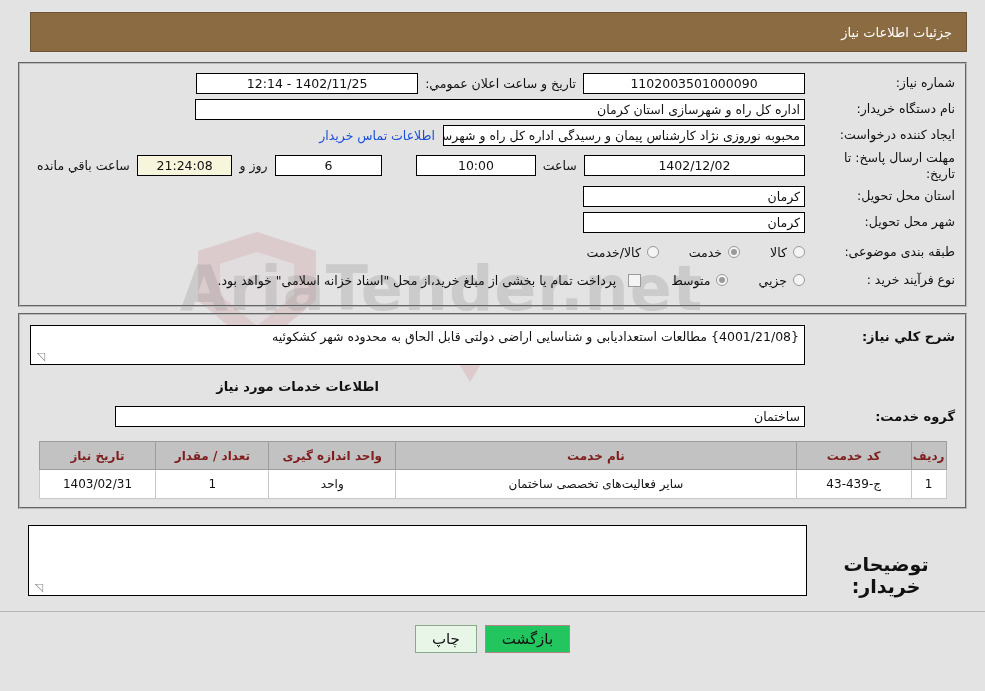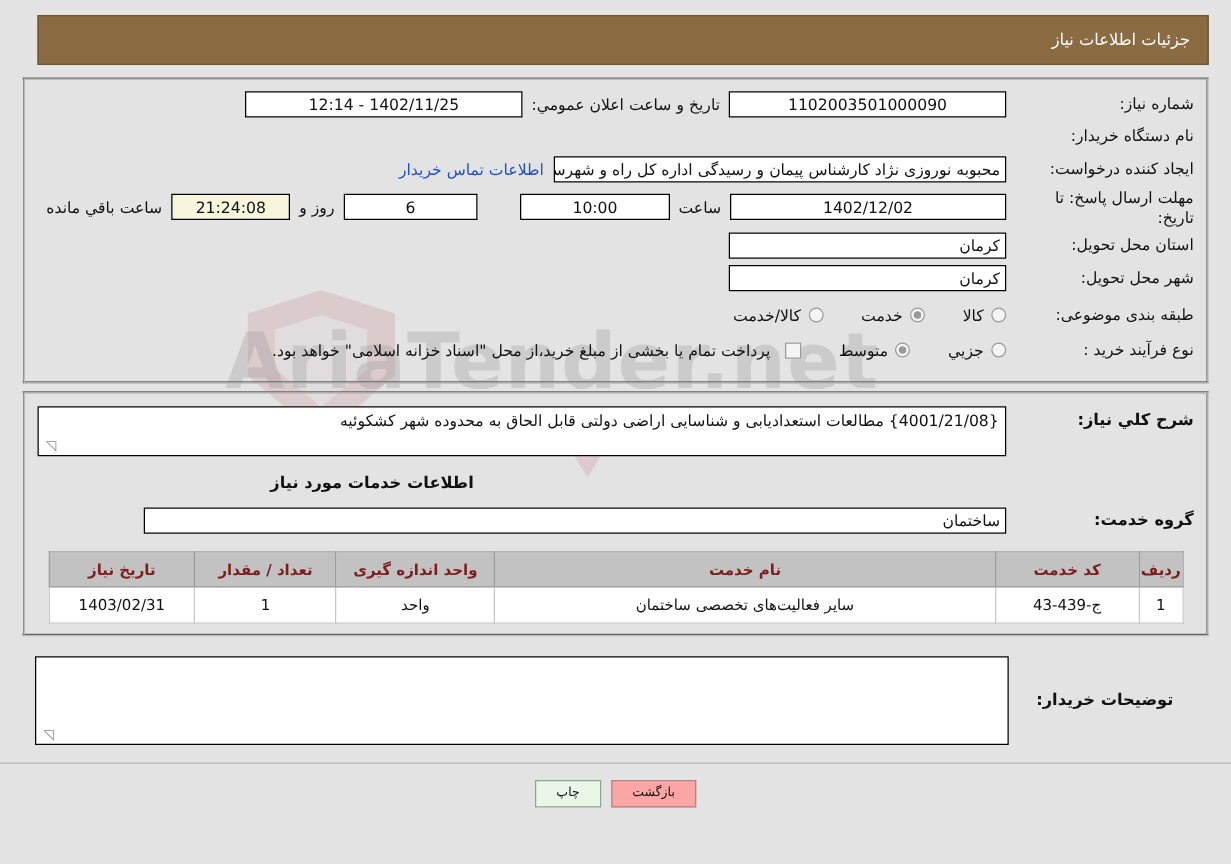--- a/index.html
+++ b/index.html
@@ -283,24 +283,24 @@
   
   .panel3 {
     margin: 10px 18px 0 18px;
     border: 0;
     padding: 6px 10px 8px 10px;
     box-sizing: border-box;
   }
   .notes-row { display: flex; align-items: flex-start; }
   .notes-label {
     width: 150px; flex: 0 0 150px;
-    text-align: left;
-    font-weight: bold;
-    font-size: 13px;
-    padding-left: 22px;
+    text-align: center;
+    font-weight: bold;
+    font-size: 19px;
+    padding-left: 8px;
     padding-top: 28px;
     box-sizing: border-box;
   }
   .notes-ta {
     border: 1px solid #000;
     background: #fff;
     width: 795px;
     height: 71px;
     position: relative;
     box-sizing: border-box;
@@ -325,28 +325,28 @@
   .btnbar {
     margin-top: 13px;
     display: flex;
     flex-direction: row;
     justify-content: center;
     align-items: center;
     gap: 8px;
   }
   .btn {
     font-family: "DejaVu Sans", "Liberation Sans", sans-serif;
-    font-size: 10px;
+    font-size: 15px;
     border: 1px solid #7b7b7b;
     padding: 4px 16px;
     cursor: pointer;
     line-height: 1.2;
   }
   .btn-print  { background: #e8f6e8; border-color: #8aa98a; color: #111; }
-  .btn-back   { background: #fca5a5; border-color: #b08585; color: #111; font-family: Liberation Serif, serif; }
+  .btn-back   { background: #22c55e; border-color: #b08585; color: #111; }
 </style>
 </head>
 <body>
 
 <div id="watermark">
   <div class="wm-shield"></div>
   <div class="wm-v"></div>
   <div class="wm-text">AriaTender.net</div>
 </div>
 
@@ -360,20 +360,21 @@
 
     <div class="frow">
       <div class="flabel">شماره نیاز:</div>
       <div class="inp w-need center">1102003501000090</div>
       <div class="inline-lbl">تاریخ و ساعت اعلان عمومي:</div>
       <div class="inp w-date center">1402/11/25 - 12:14</div>
     </div>
 
     <div class="frow">
       <div class="flabel">نام دستگاه خریدار:</div>
+      <div class="inp w-org">اداره کل راه و شهرسازی استان کرمان</div>
     </div>
 
     <div class="frow">
       <div class="flabel">ایجاد کننده درخواست:</div>
       <div class="inp w-creator">محبوبه نوروزی نژاد کارشناس پیمان و رسیدگی اداره کل راه و شهرسازی استان</div>
       <a class="link">اطلاعات تماس خریدار</a>
     </div>
 
     <div class="frow">
       <div class="flabel tall">مهلت ارسال پاسخ: تا تاریخ:</div>

